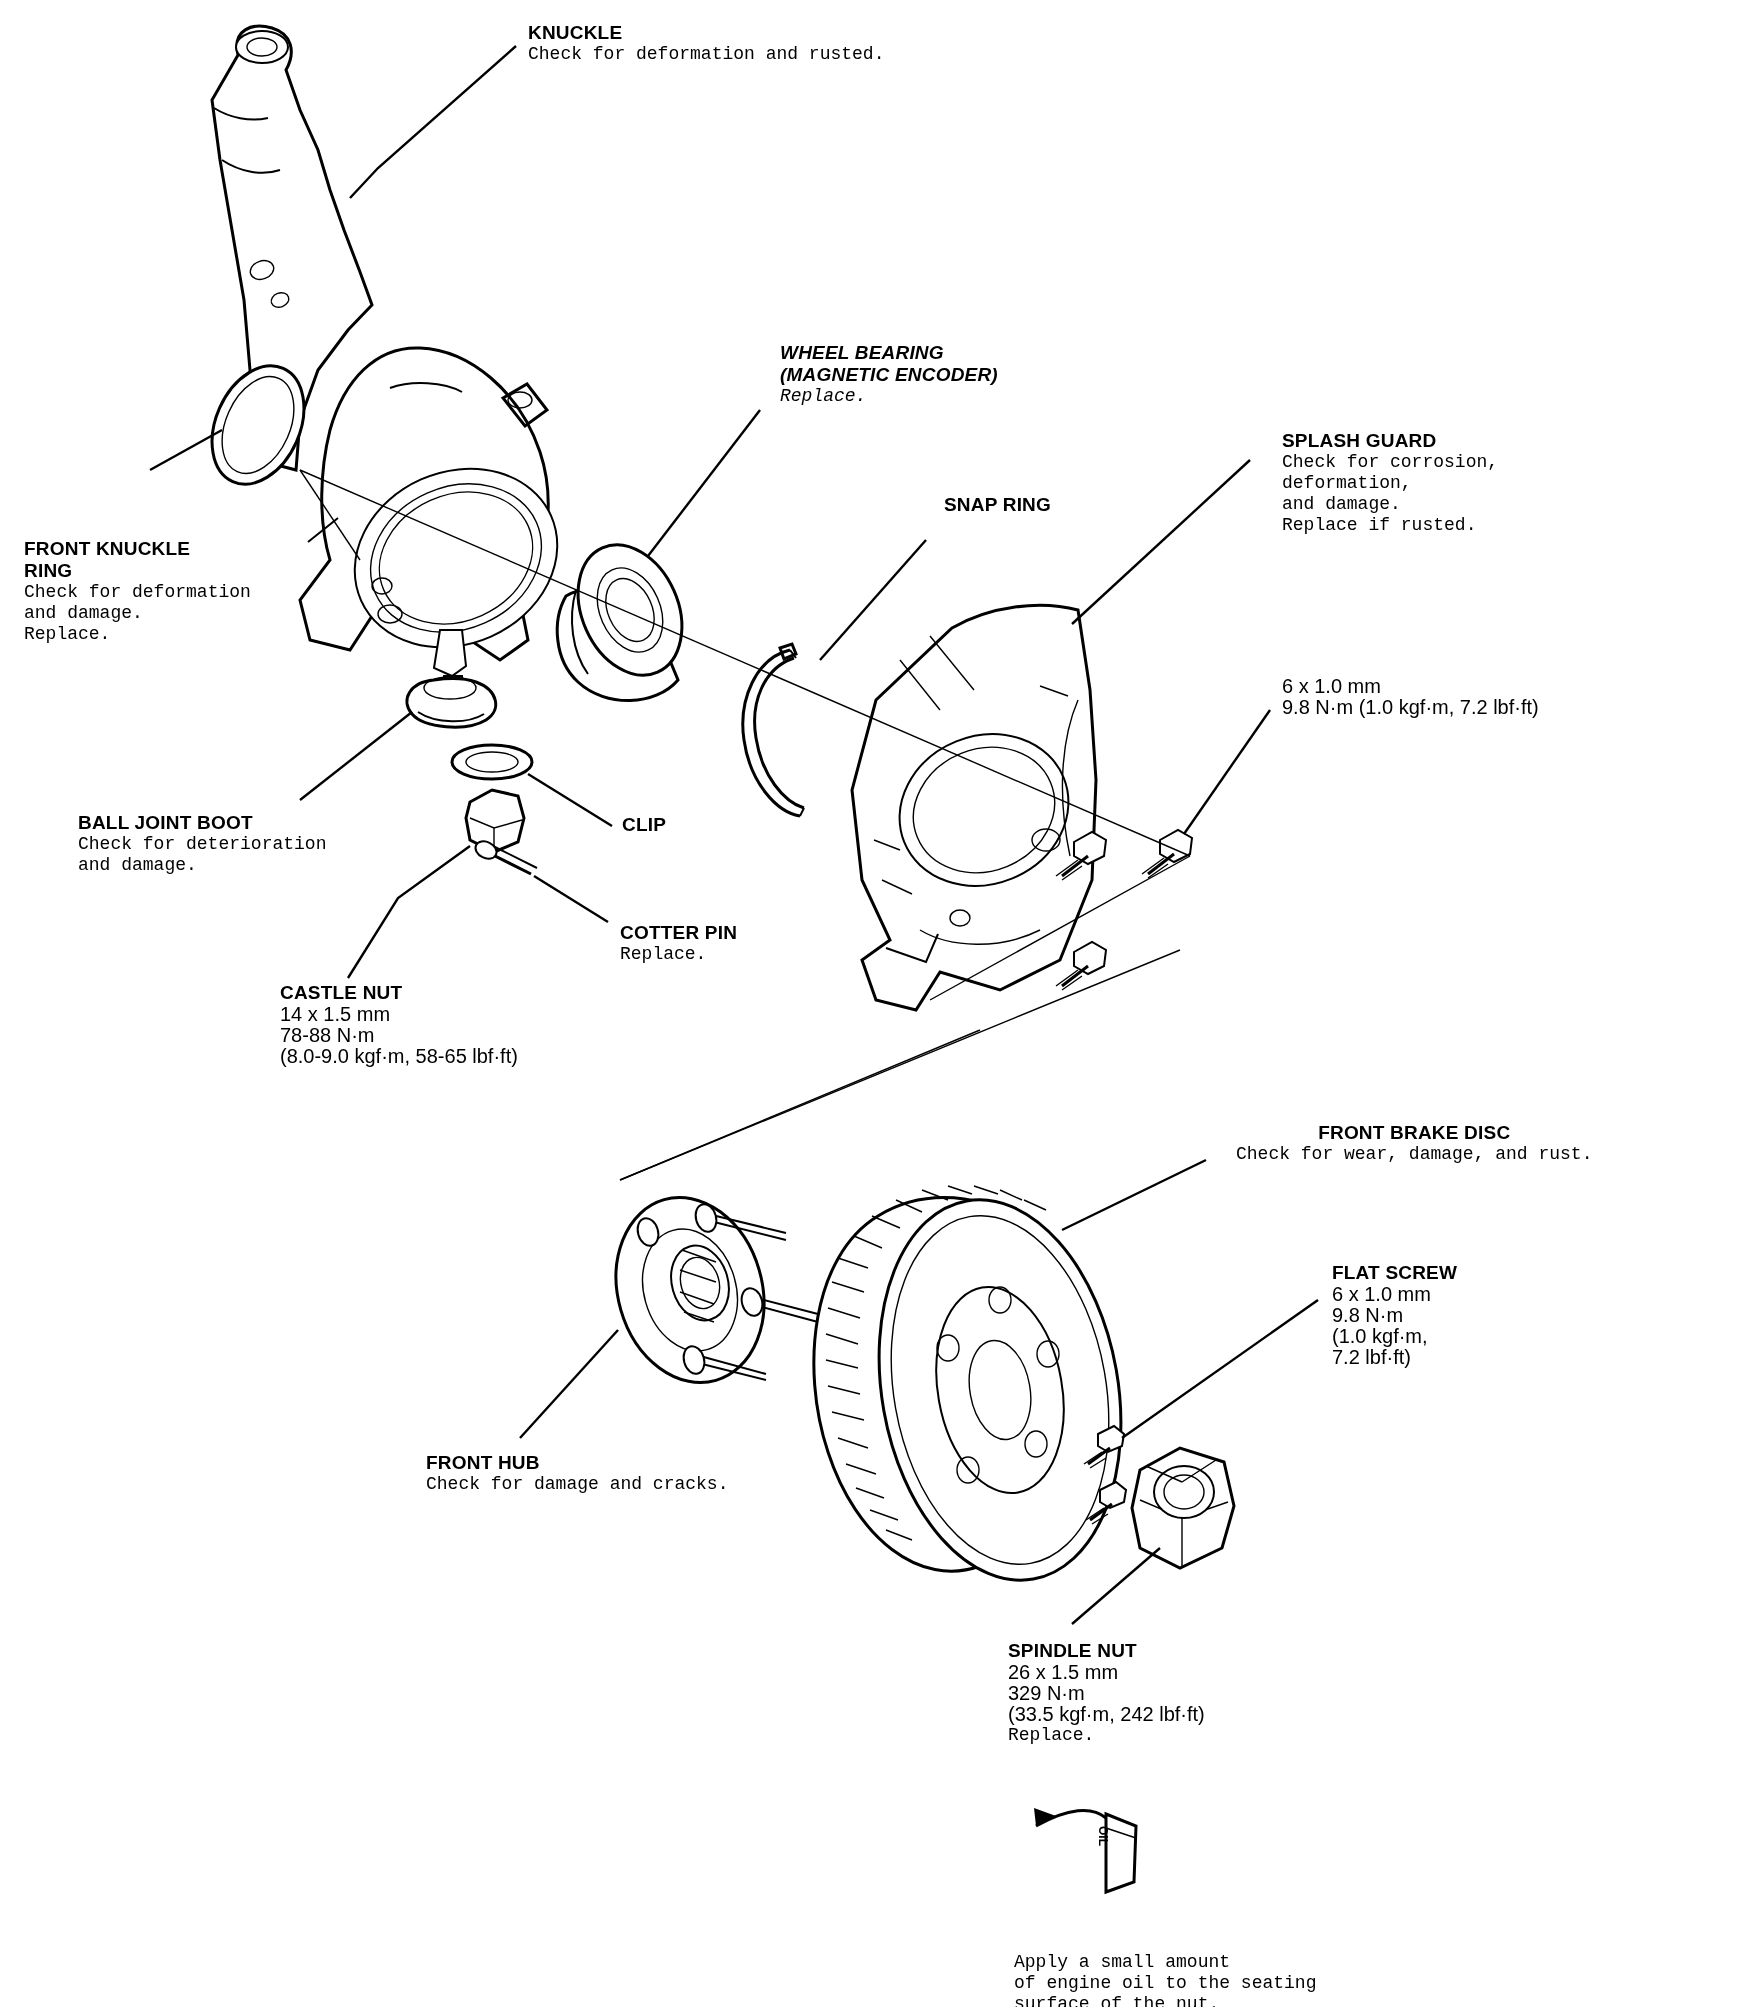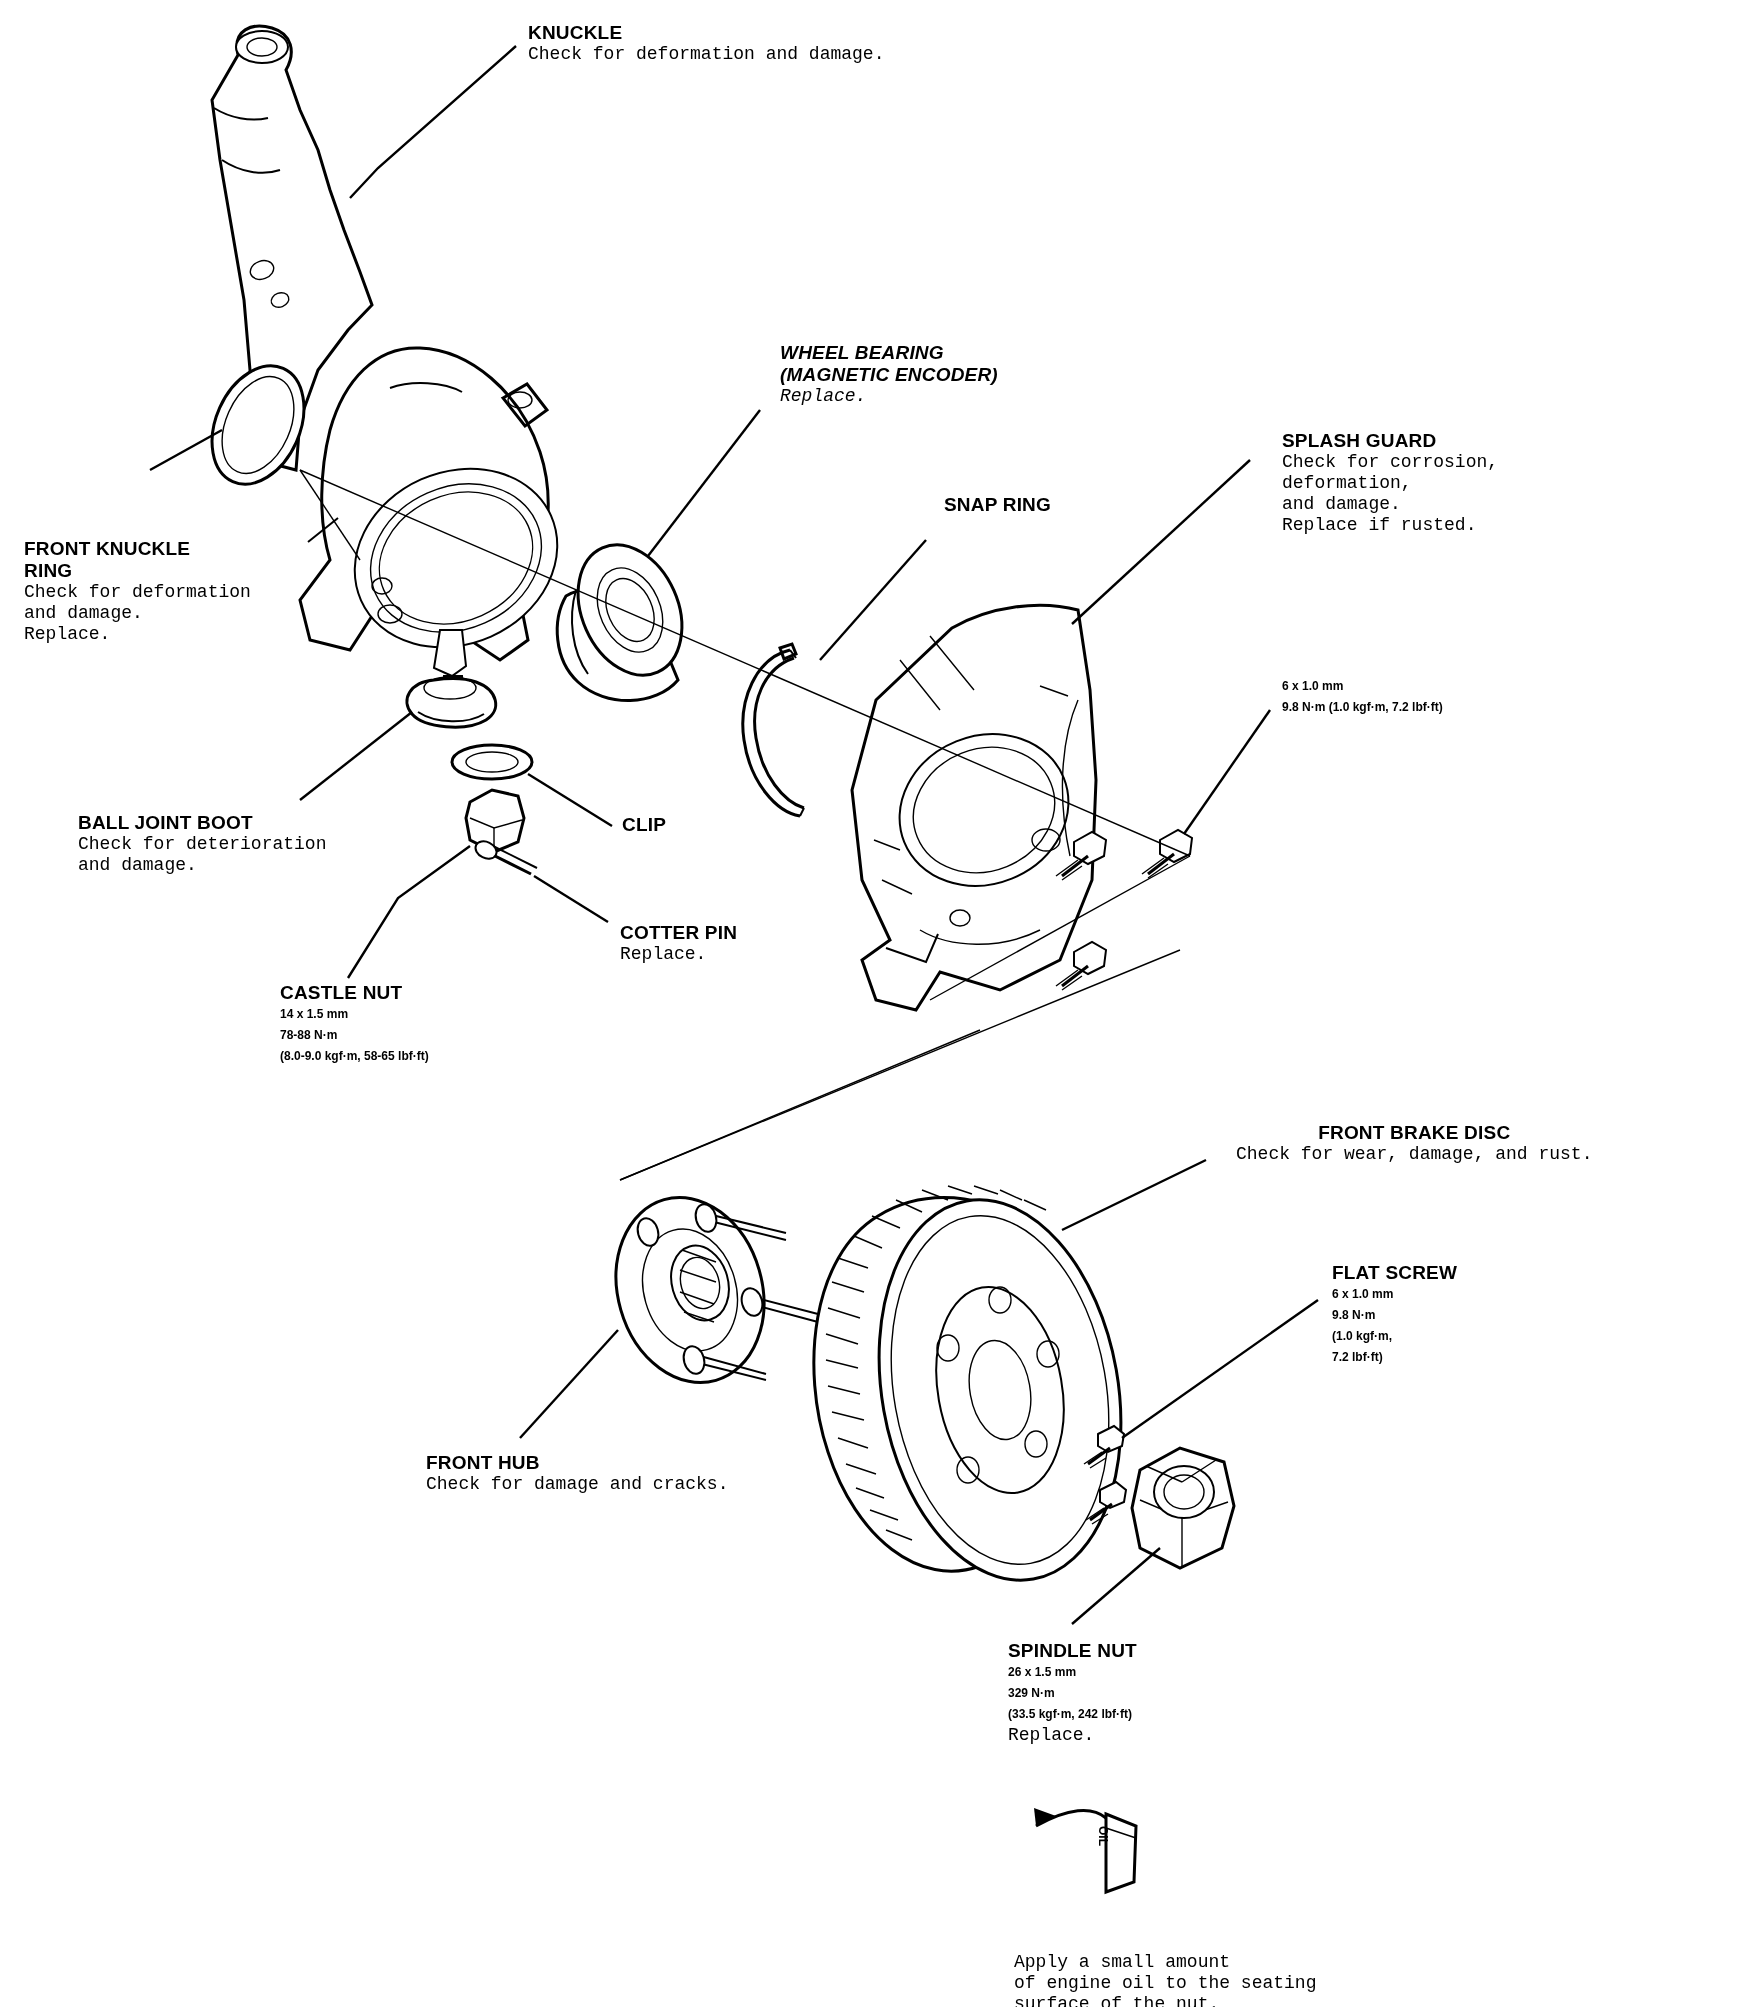--- a/index.html
+++ b/index.html
@@ -13,21 +13,21 @@
     font-family:"Liberation Sans",sans-serif;
     font-weight:bold;font-size:19px;line-height:22px;letter-spacing:0.2px;
     white-space:pre;
   }
   .desc{
     font-family:"Liberation Mono","DejaVu Sans Mono",monospace;
     font-size:18px;line-height:21px;white-space:pre;
   }
   .spec{
     font-family:"Liberation Sans",sans-serif;
-    font-weight:bold;font-size:12px;line-height:21px;white-space:pre;
+    font-weight:normal;font-size:20px;line-height:21px;white-space:pre;
   }
   .oilnote{
     font-family:"Liberation Mono","DejaVu Sans Mono",monospace;
     font-size:18px;line-height:21px;white-space:pre;margin-top:40px;
   }
   .oil-label{
     font-family:"Liberation Sans",sans-serif;font-weight:bold;font-size:12px;
     transform:rotate(90deg);transform-origin:left top;white-space:pre;
   }
 </style>
@@ -264,21 +264,21 @@
     <path class="lead" d="M1318 1300 L1122 1438"></path>
 
     <path class="lead" d="M520 1438 L618 1330"></path>
 
     <path class="lead" d="M1072 1624 L1160 1548"></path>
   </g>
 </svg>
 
 <div class="callout" style="left:528px;top:22px;">
   <div class="ttl">KNUCKLE</div>
-  <div class="desc">Check for deformation and damage.</div>
+  <div class="desc">Check for deformation and rusted.</div>
 </div>
 
 <div class="callout" style="left:24px;top:538px;">
   <div class="ttl">FRONT KNUCKLE
 RING</div>
   <div class="desc">Check for deformation
 and damage.
 Replace.</div>
 </div>
 

